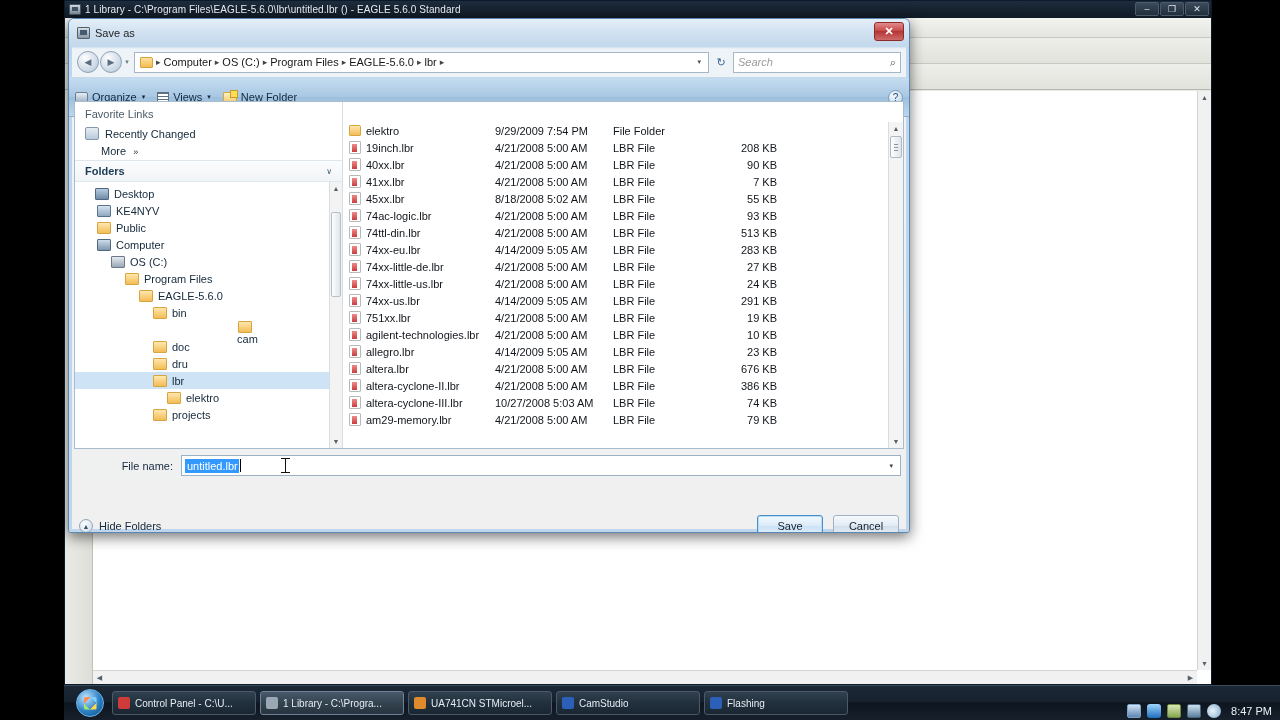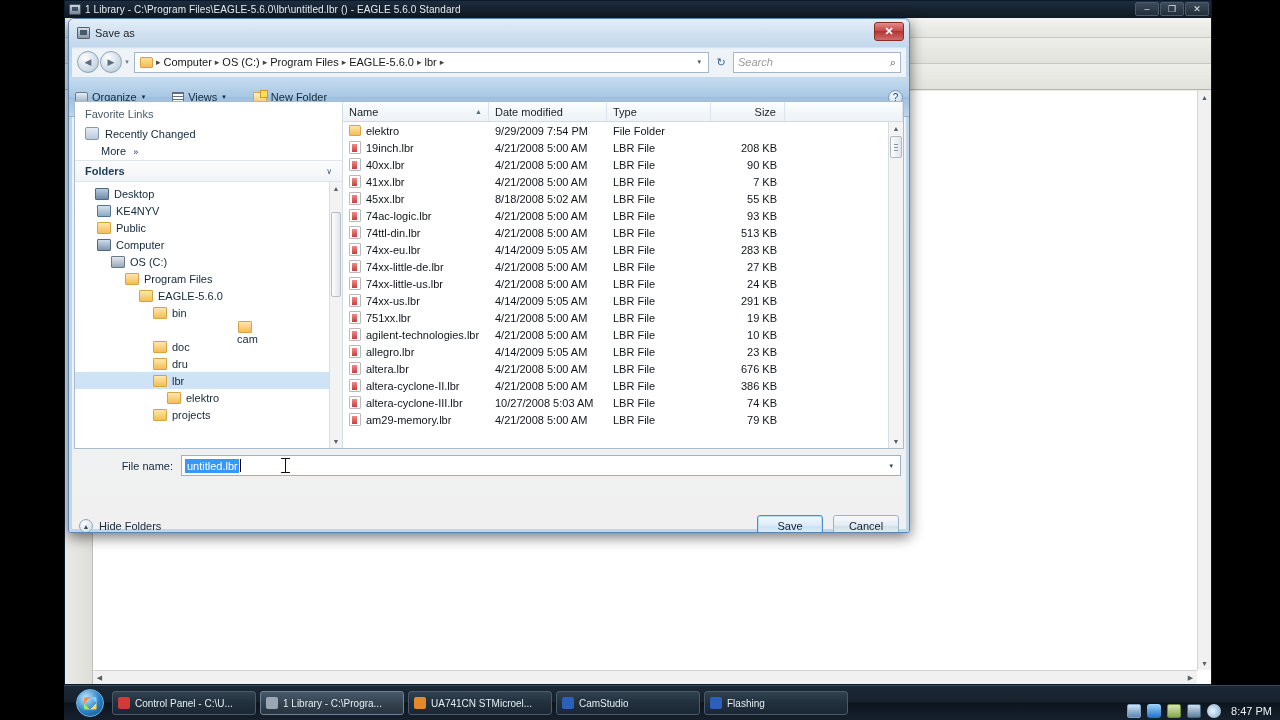--- a/index.html
+++ b/index.html
@@ -167,21 +167,21 @@
     display: flex; align-items: center; padding: 0 4px;
     font-size: 11px; color: #9a9a9a; font-style: italic;
   }
   #searchbox .sicon { margin-left: auto; font-style: normal; color: #4a5a6a; font-size: 11px; }
 
   
   #dlg-cmdbar {
     position: absolute; left: 0; right: 0; top: 58px; height: 40px;
     background: linear-gradient(to bottom,#c5dcf0,#a8c7e3 50%,#9dbfdd 51%,#bcd6ec);
     border-top: 1px solid #c3d9ec; border-bottom: 1px solid #8fb0cd;
-    display: flex; align-items: center; padding: 0 6px; font-size: 11px; color: #12293f; gap: 15px;
+    display: flex; align-items: center; padding: 0 6px; font-size: 11px; color: #12293f;
   }
   .cmd { display: flex; align-items: center; margin-right: 12px; white-space: nowrap; }
   .cmd .glyph { margin-right: 4px; display: flex; align-items: center; }
   .cmd .caret { margin-left: 5px; font-size: 7px; }
   .ico-organize {
     width: 13px; height: 11px;
     background: linear-gradient(to bottom,#e8edf2,#9fb3c6);
     border: 1px solid #6b7f93; border-radius: 2px;
   }
   .ico-views {
@@ -577,36 +577,20 @@
             </div>
           <div id="tree-scroll">
             <div class="sbtn">▲</div>
             <div id="tree-thumb"></div>
             <div class="sbtn" style="position:absolute;bottom:0;left:0;right:0">▼</div>
           </div>
         </div>
       </div>
 
       <div id="dlg-filelist">
-        <div id="fl-header">
-          <div class="hcell c-name">
-            <span>Name</span>
-            <span style="margin-left:auto;margin-right:6px;font-size:7px;color:#5a6b7c">▲</span>
-          </div>
-          <div class="hcell c-date">
-            <span>Date modified</span>
-          </div>
-          <div class="hcell c-type">
-            <span>Type</span>
-          </div>
-          <div class="hcell c-size">
-            <span>Size</span>
-          </div>
-          <div class="hcell c-rest"></div>
-        </div>
         <div id="fl-rows">
             <div class="frow">
               <div class="fn">
                 <span class="ficon folder"></span>
                 <span>elektro</span>
               </div>
               <div class="fd">9/29/2009 7:54 PM</div>
               <div class="ft">File Folder</div>
               <div class="fs"></div>
             </div>

